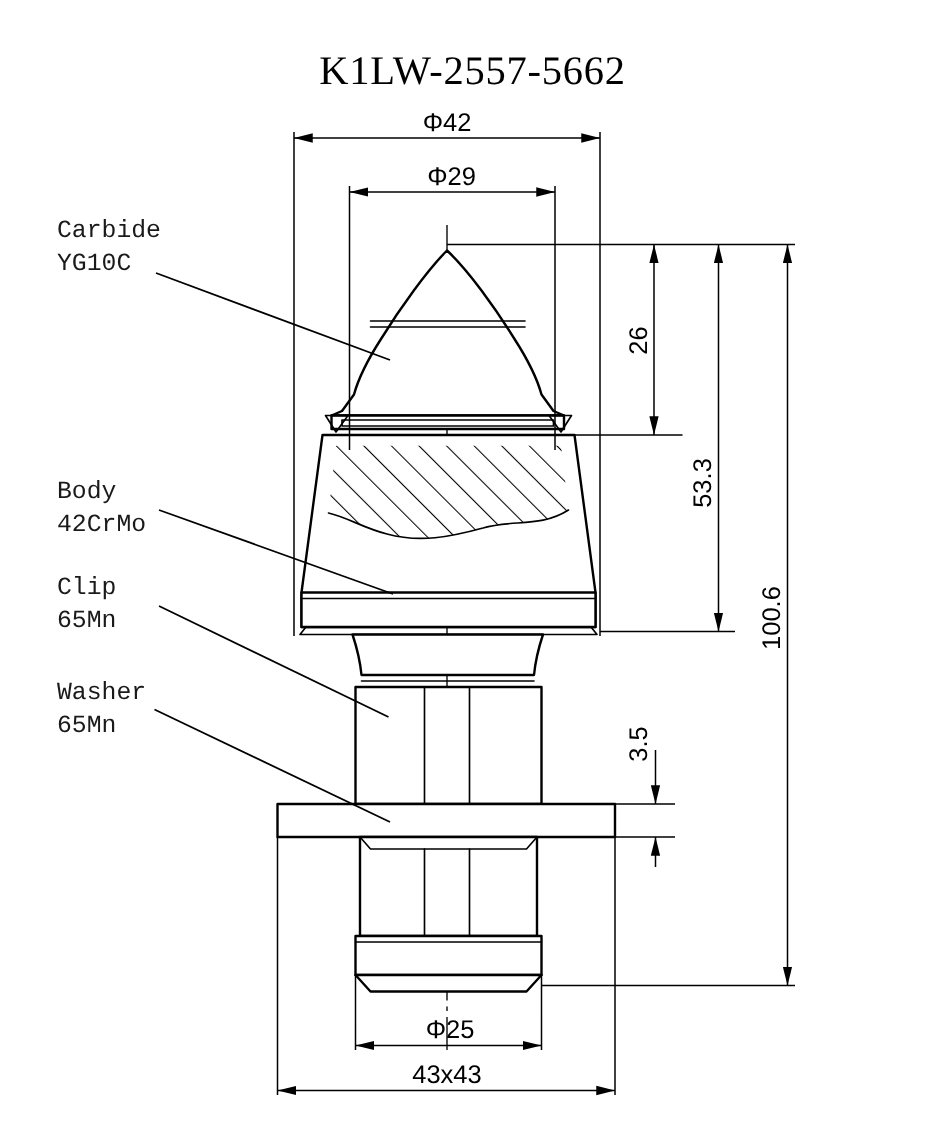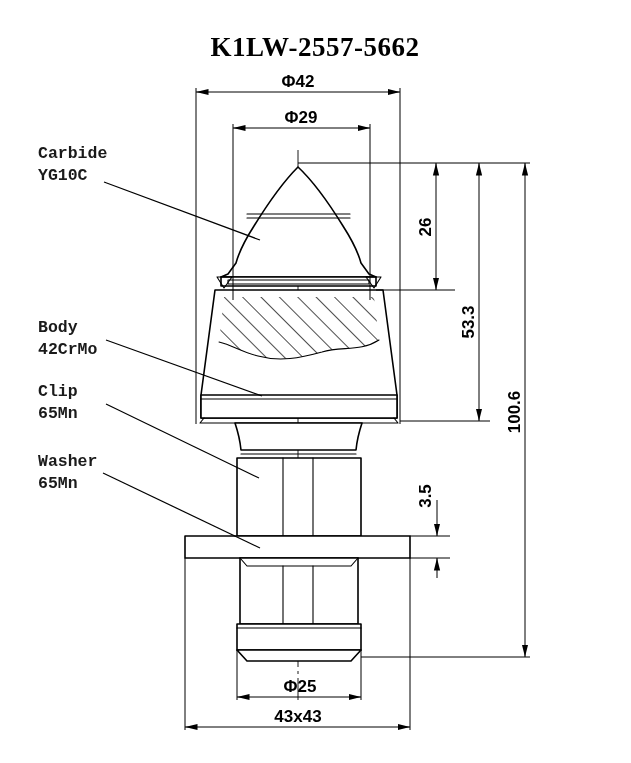--- a/index.html
+++ b/index.html
@@ -14,21 +14,20 @@
     overflow: hidden;
     font-family: "Liberation Serif", serif;
     color: #000000;
   }
   #drawing-root {
     position: absolute;
     left: 0;
     top: 0;
     width: 576px;
     height: 763px;
-    font-weight: bold;
   }
   svg.cad {
     display: block;
     width: 631px;
     height: 763px;
   }
   .ttl {
     font-family: "Liberation Serif", serif;
     font-size: 27px;
     letter-spacing: 0.5px;

